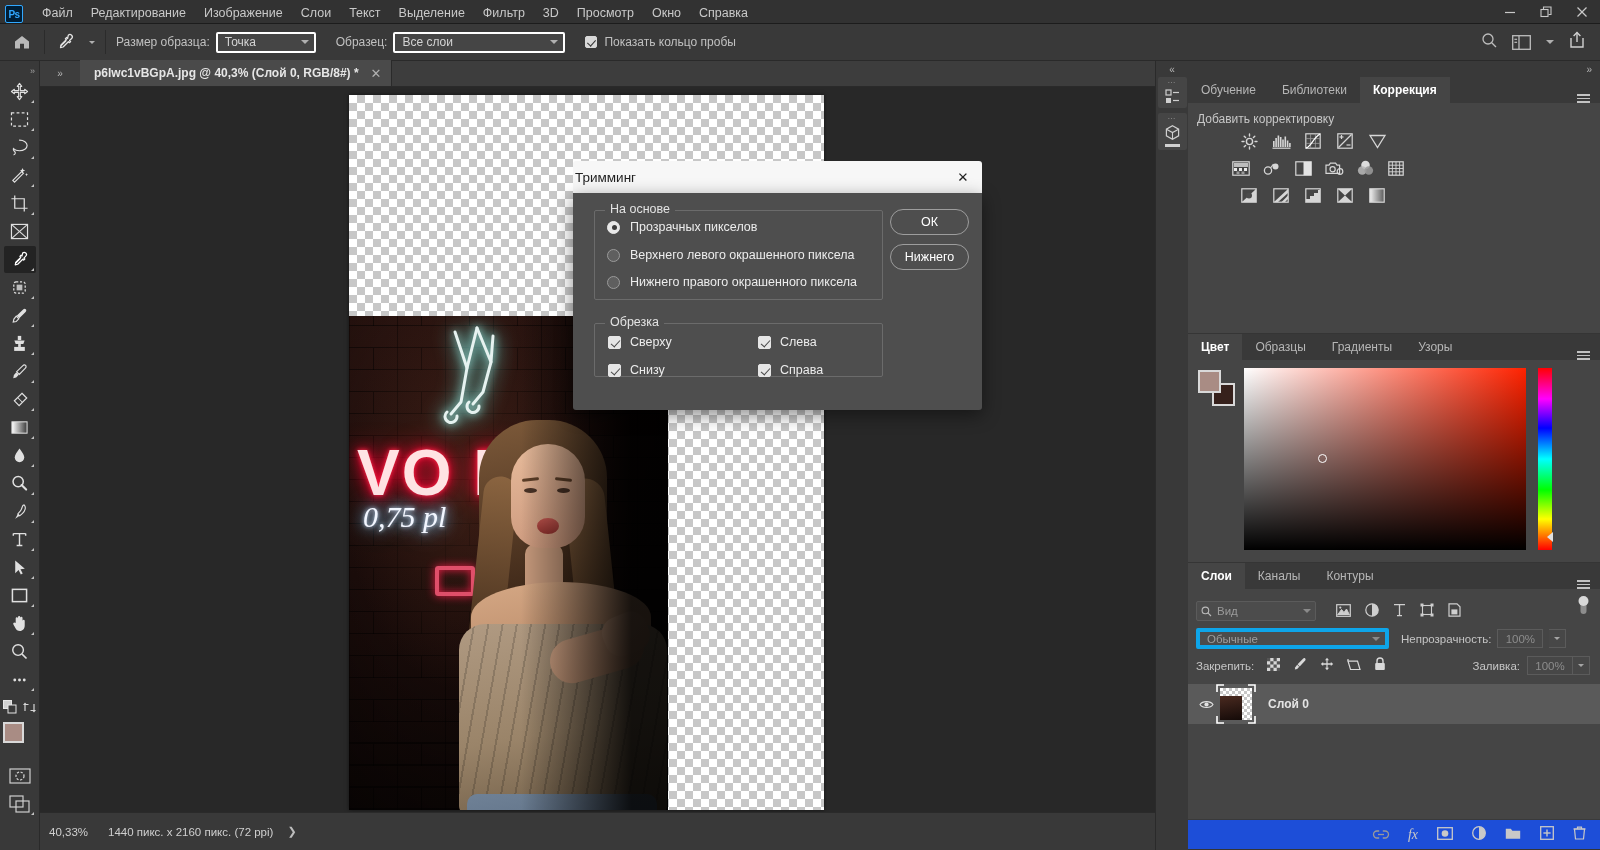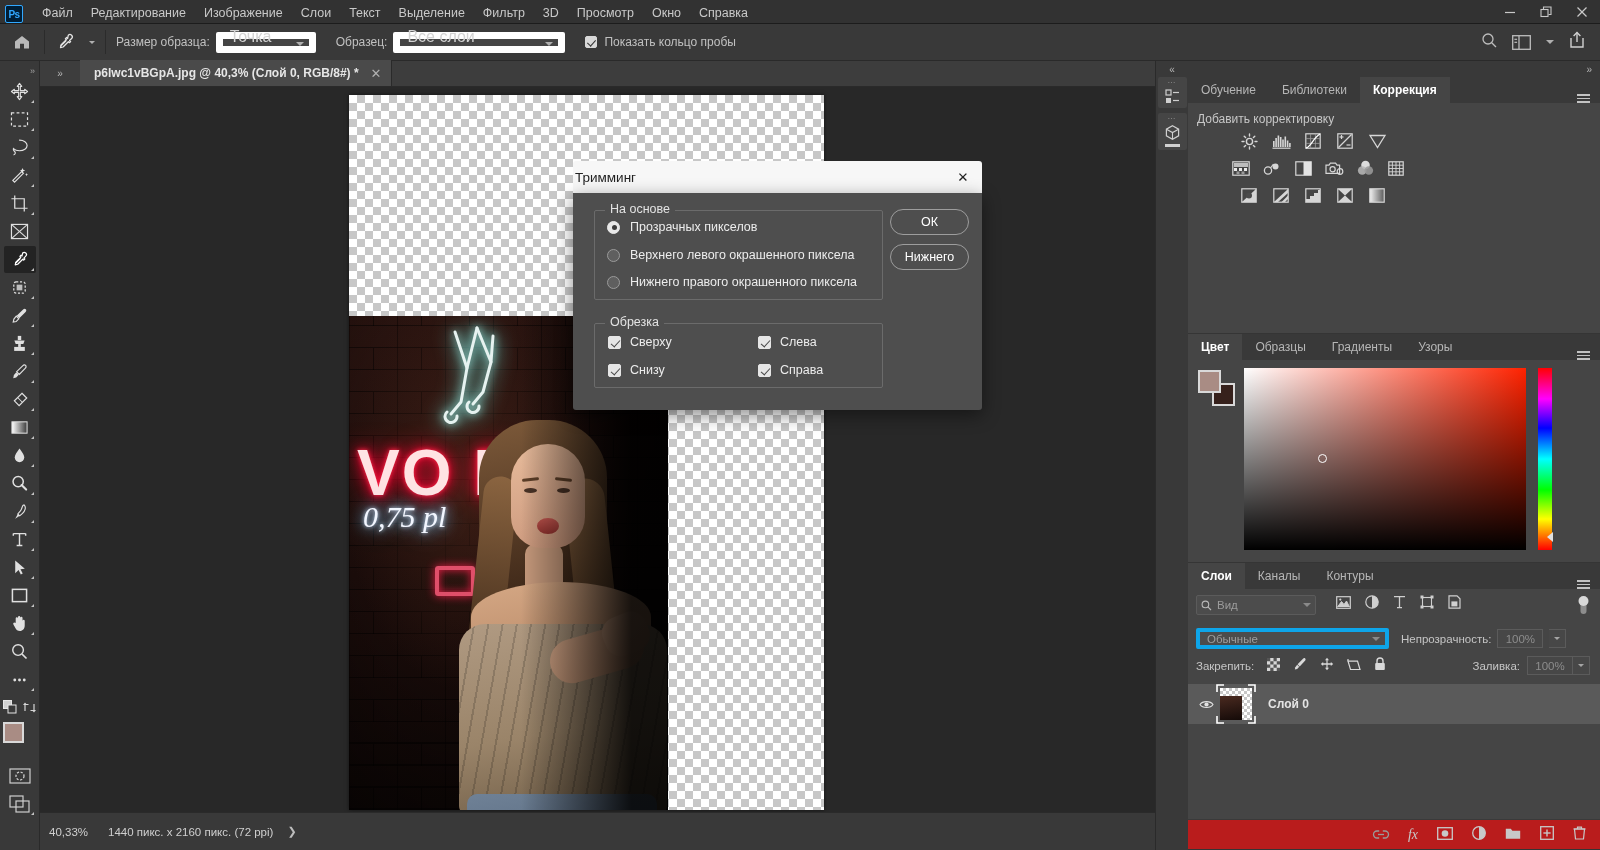--- a/index.html
+++ b/index.html
@@ -39,23 +39,23 @@
   .optionsbar {
     position: absolute; left: 0; top: 24px; width: 1600px; height: 37px;
     background: #393939; display: flex; align-items: center;
     border-bottom: 1px solid #2a2a2a;
   }
   .ob-home { width: 44px; display: flex; align-items: center; justify-content: center; }
   .ob-sep { width: 1px; height: 24px; background: #2b2b2b; }
   .ob-tool { display: flex; align-items: center; gap: 6px; padding: 0 10px; }
   .ob-label { color: #c0c0c0; font-size: 12px; white-space: nowrap; }
   .ob-select {
-    background: #454545; border: 7px solid #ffffff; border-radius: 2px;
-    height: 21px; display: flex; align-items: flex-end; justify-content: space-between;
-    padding: 0 5px 0 7px; color: #d4d4d4; font-size: 16px;
+    background: #454545; border: 2px solid #ffffff; border-radius: 2px;
+    height: 21px; display: flex; align-items: center; justify-content: space-between;
+    padding: 0 5px 0 7px; color: #d4d4d4; font-size: 12px;
   }
   .chev { width: 0; height: 0; border-left: 4px solid transparent; border-right: 4px solid transparent;
           border-top: 4px solid #b0b0b0; margin-left: 8px; }
   .chev-sm { border-left-width: 3.5px; border-right-width: 3.5px; border-top-width: 3.5px; }
   .ob-check { display: flex; align-items: center; gap: 7px; padding: 0 10px; }
   .cbox {
     width: 12px; height: 12px; border-radius: 2px; background: #4a4a4a;
     border: 1px solid #6e6e6e; position: relative;
   }
   .cbox.on { background: #d8d8d8; border-color: #d8d8d8; }
@@ -279,21 +279,21 @@
   .cp-hue-mark { position:absolute; right:-1px; bottom: 8px; width:0;height:0;
     border-top:5px solid transparent;border-bottom:5px solid transparent;border-right:6px solid #e0e0e0;}
 
   
   .adjbody { padding: 9px 0 10px 0; }
   .adj-title { color: #c7c7c7; font-size: 12px; padding-left: 9px; margin-bottom: 6px; }
   .adj-row { display: flex; gap: 10px; padding-left: 44px; margin-bottom: 9px; align-items: center; }
   .adj-ico { width: 20px; height: 18px; display: flex; align-items: center; justify-content: center; }
 
   
-  .layerstools { display: flex; align-items: flex-start; padding: 6px 10px 4px 8px; gap: 0; }
+  .layerstools { display: flex; align-items: flex-end; padding: 6px 10px 4px 8px; gap: 0; }
   .lsearch {
     width: 120px; height: 20px; background: #4c4c4c; border: 1px solid #5b5b5b; border-radius: 2px;
     display: flex; align-items: center; gap: 5px; padding: 0 4px; color: #9b9b9b; font-size: 11.5px;
   }
   .lfilter-icons { display: flex; align-items: center; gap: 14px; margin-left: 20px; }
   .ltoggle { margin-left: auto; }
   .blendrow { display: flex; align-items: center; padding: 3px 10px 3px 8px; gap: 6px; }
   .blendsel {
     width: 193px; height: 21px; background: #4c4c4c; border: 4px solid #0ea5e9; border-radius: 2px;
     display: flex; align-items: center; justify-content: space-between; padding: 0 5px 0 7px;
@@ -321,21 +321,21 @@
       linear-gradient(45deg,#c7c7c7 25%,transparent 25%,transparent 75%,#c7c7c7 75%),
       linear-gradient(45deg,#c7c7c7 25%,transparent 25%,transparent 75%,#c7c7c7 75%);
     background-size: 6px 6px; background-position: 0 0, 3px 3px; background-color: #fff;
   }
   .l-thumb-photo { position: absolute; left: 0; top: 8px; width: 22px; height: 24px;
     background: linear-gradient(170deg,#4a2a20,#140a08); }
   .l-thumb-brackets { position: absolute; left: -4px; top: -4px; width: 40px; height: 40px; }
   .l-name { color: #e4e4e4; font-size: 12px; margin-left: 16px; }
   .layerfooter {
     display: flex; align-items: center; justify-content: flex-end; gap: 19px;
-    height: 30px; padding-right: 14px; border-top: 1px solid #3a3a3a; background:#b91c1c;
+    height: 30px; padding-right: 14px; border-top: 1px solid #3a3a3a; background:#1d4ed8;
   }
   .icon-gray { color: #c2c2c2; }
   svg { overflow: visible; }
 
   
   .modal-title {
     position: absolute; left: 573px; top: 161px; width: 409px; height: 32px;
     background: #f7f7f7; display: flex; align-items: center;
     border-top-left-radius: 3px; border-top-right-radius: 3px;
   }
@@ -1171,21 +1171,21 @@
       <div class="radiorow" style="margin-top:14px;">
         <span class="radio"></span>
         <span class="radio-label">Верхнего левого окрашенного пиксела</span>
       </div>
       <div class="radiorow" style="margin-top:13px;">
         <span class="radio"></span>
         <span class="radio-label">Нижнего правого окрашенного пиксела</span>
       </div>
     </div>
 
-    <div class="fieldset" style="left:21px;top:130px;width:289px;height:65px;">
+    <div class="fieldset" style="left:21px;top:130px;width:289px;height:54px;">
       <span class="legend">Обрезка</span>
       <div style="position:absolute;left:13px;top:11px;">
         <div class="chkrow">
           <span class="dchk"></span>
           <span class="dchk-label">Сверху</span>
         </div>
         <div class="chkrow" style="margin-top:14px;">
           <span class="dchk"></span>
           <span class="dchk-label">Снизу</span>
         </div>

